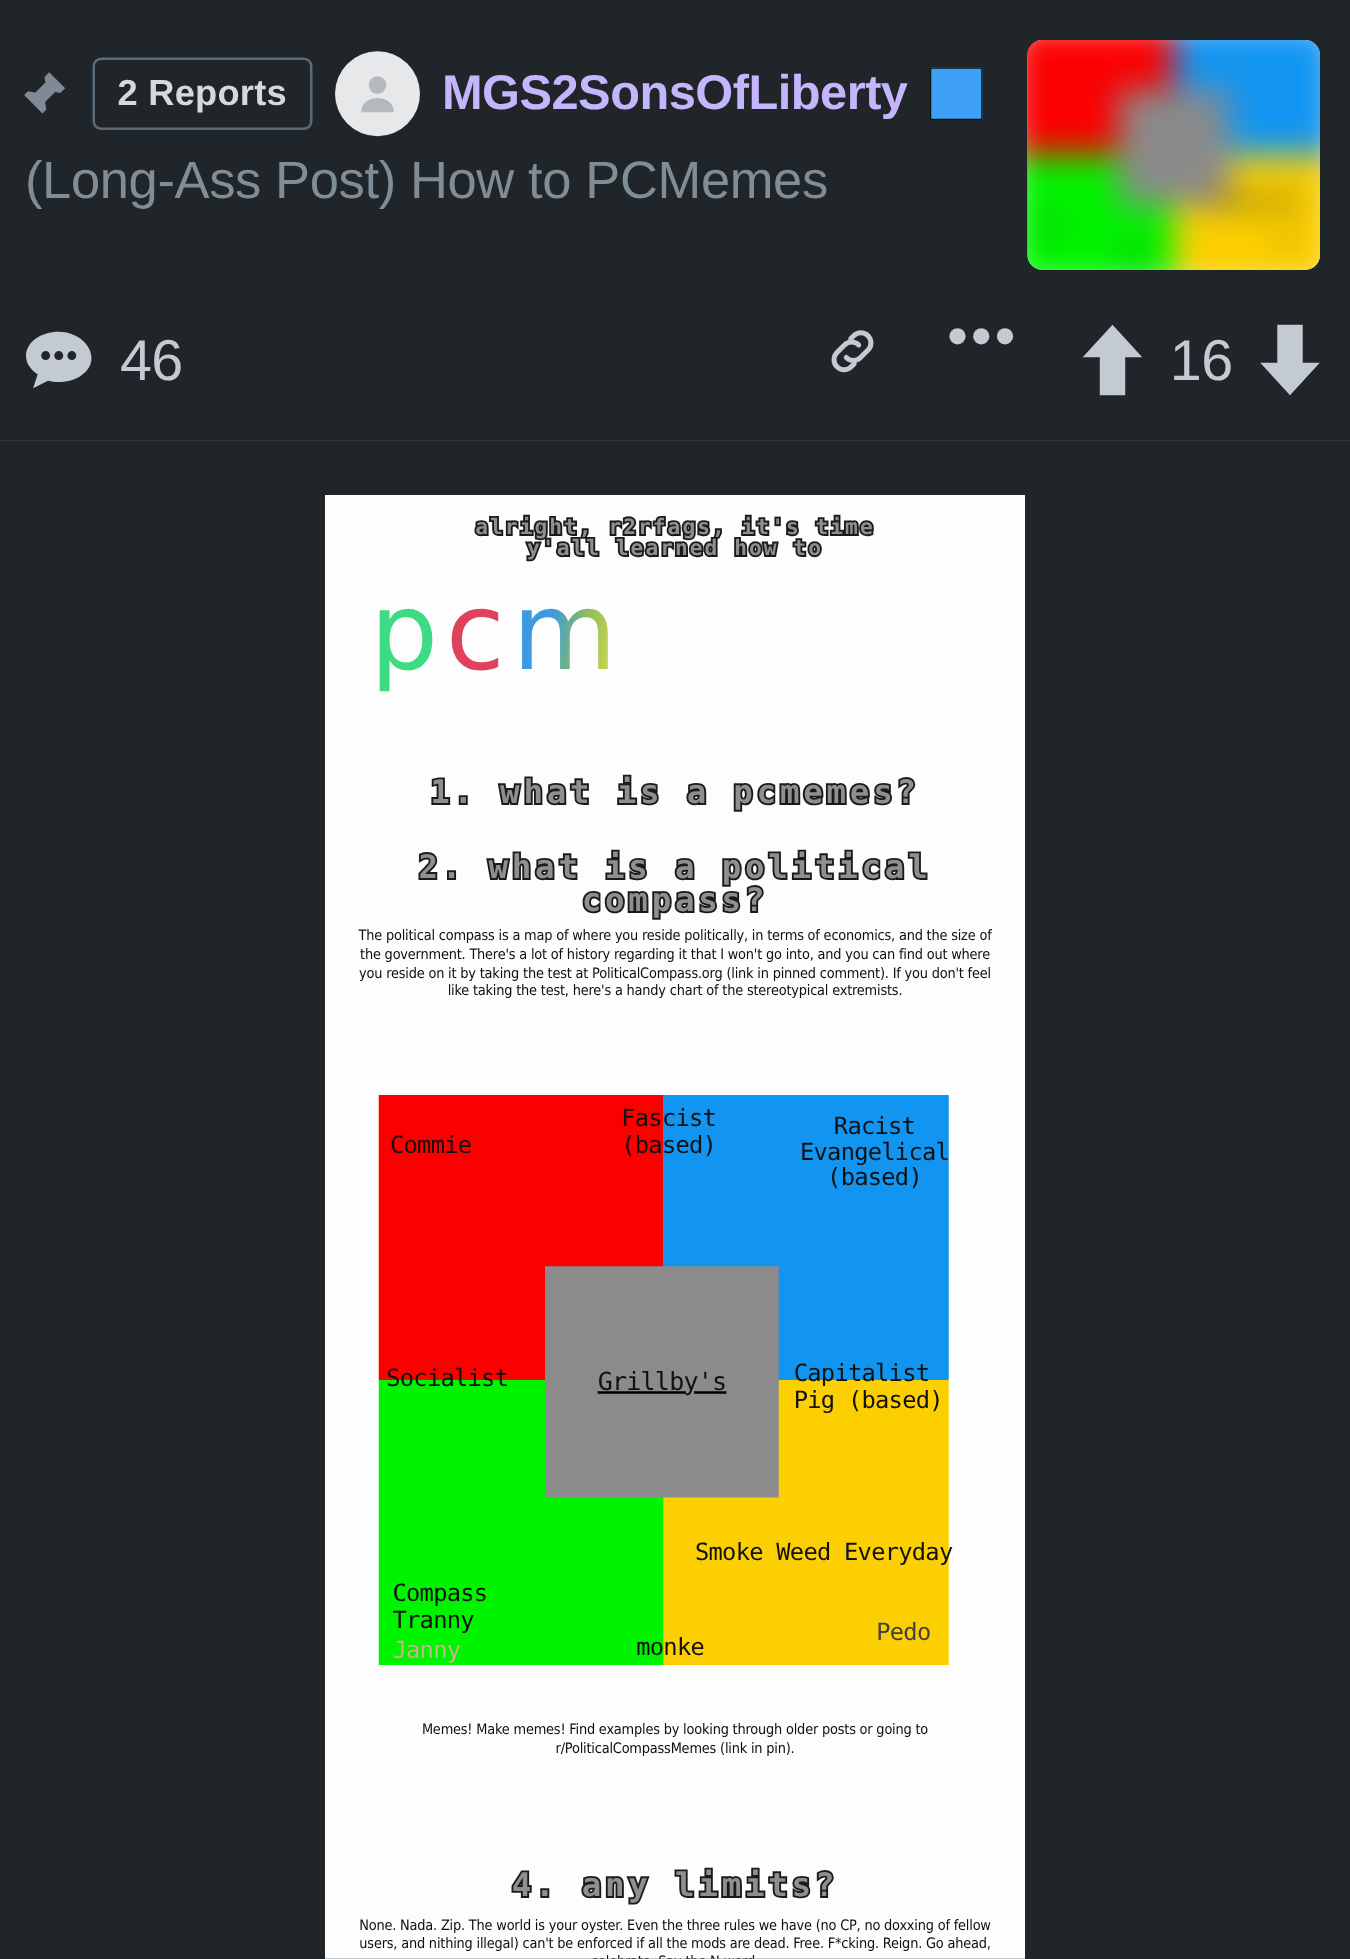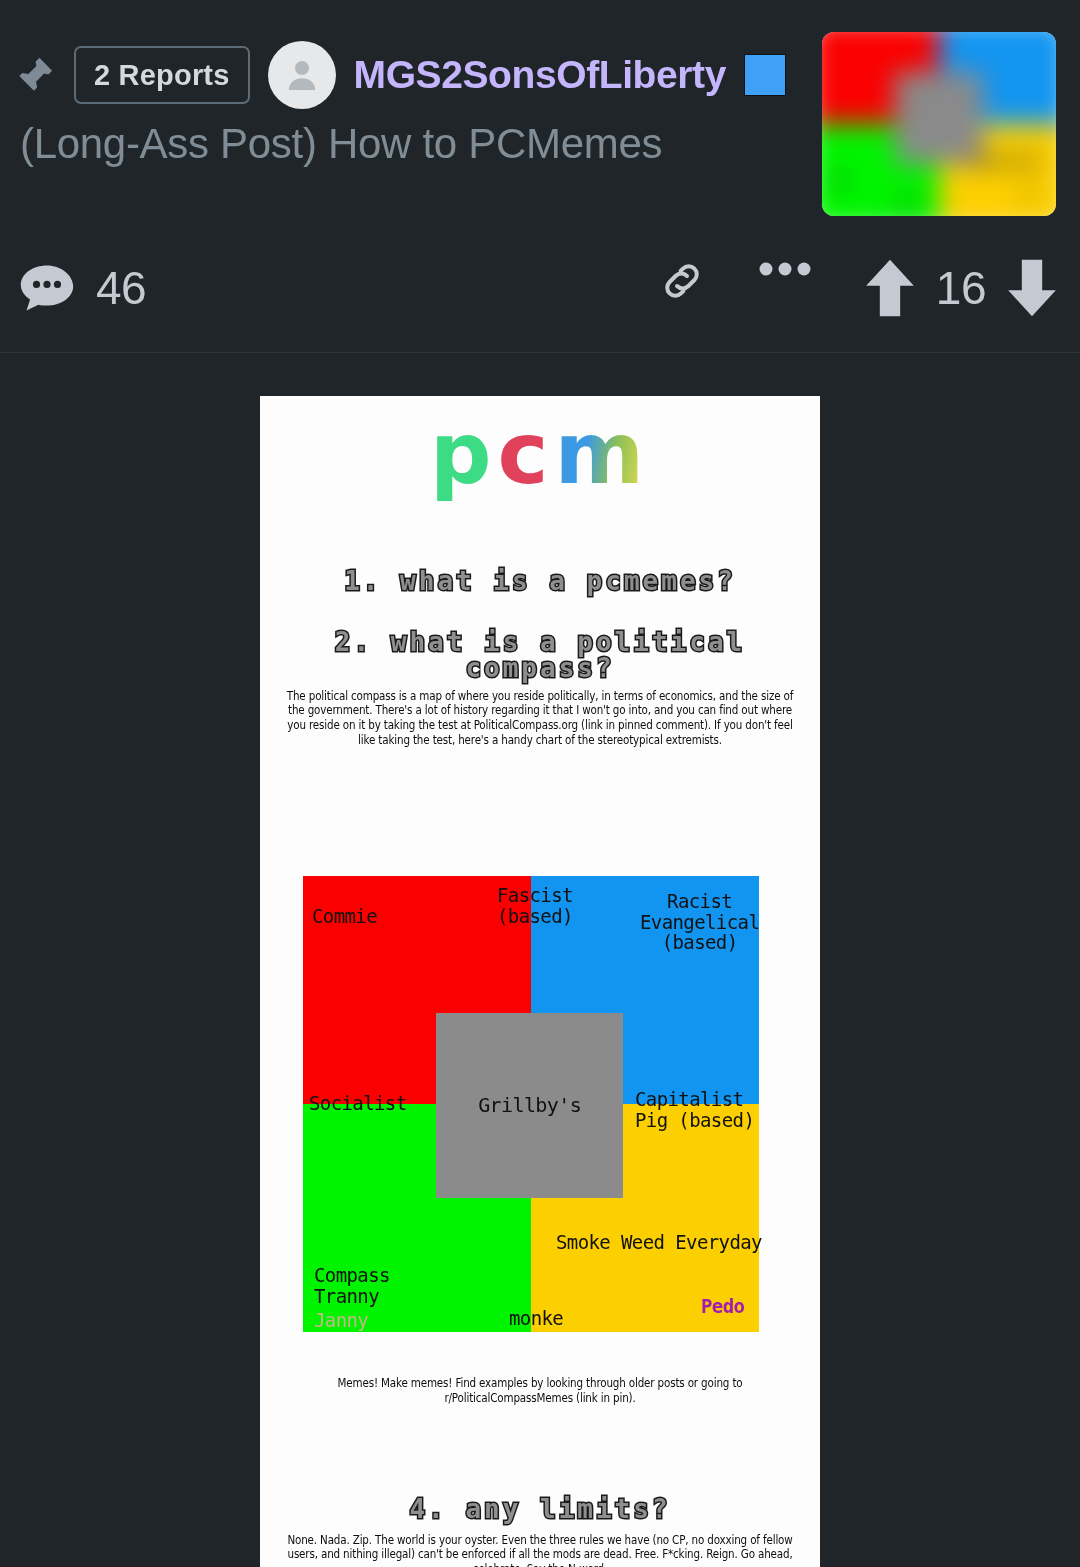--- a/index.html
+++ b/index.html
@@ -160,27 +160,27 @@
     line-height: 1.02;
   }
 
   .top-banner {
     margin-top: 18px;
     font-size: 17px;
     letter-spacing: 1.6px;
   }
 
   .pcm-logo {
-    text-align: center;
     font-size: 86px;
     font-family: "DejaVu Sans", sans-serif;
-    font-weight: 700;
+    font-weight: 400;
     letter-spacing: 6px;
     margin-top: 14px;
     line-height: 1;
+    margin-left: 36px;
   }
   .pcm-logo span { display:inline-block; }
   .pcm-p { color: #3ddc84; }
   .pcm-c { color: #e0415b; }
   .pcm-m {
     background: linear-gradient(100deg,#3b9ae1 0%,#3b9ae1 35%,#8bbf5a 62%,#efe14a 100%);
     -webkit-background-clip: text;
     background-clip: text;
     color: transparent;
   }
@@ -218,20 +218,21 @@
   .q-br { left:50%; top:50%; background:#fccf00; }
 
   .center-box {
     position: absolute;
     left: 29.2%; top: 30.0%;
     width: 41%; height: 40.6%;
     background: #8b8b8b;
     display: flex;
     align-items: center;
     justify-content: center;
+    text-decoration: underline;
   }
 
   .clabel {
     position: absolute;
     font-family: "DejaVu Sans Mono", monospace;
     font-size: 19px;
     color: #111;
     line-height: 1.08;
     white-space: pre;
     letter-spacing: -.6px;
@@ -239,21 +240,21 @@
   .clabel.center-text { position: static; font-size: 20px; }
   .lbl-commie     { left: 9px;   top: 30px; }
   .lbl-fascist    { left: 194px; top: 9px;  }
   .lbl-racist     { left: 337px; top: 15px; text-align:center; }
   .lbl-socialist  { left: 6px;   top: 217px; }
   .lbl-capitalist { left: 332px; top: 213px; }
   .lbl-smoke      { left: 253px; top: 356x; top: 356px; }
   .lbl-faggot     { left: 11px;  top: 389px; }
   .lbl-janny      { left: 11px;  top: 434px; color:#c7b48a; }
   .lbl-monke      { left: 206px; top: 432px; }
-  .lbl-pedo       { left: 398px; top: 420px; color:#a21caf;font-weight:bold; }
+  .lbl-pedo       { left: 398px; top: 420px; color:#404040; }
 
   .sec3-wrap { position:absolute; left:0; right:0; top:968px; }
   .sec4-wrap { position:absolute; left:0; right:0; top:1100px; }
 </style>
 </head>
 <body>
 
 <div class="post-header">
 
   <div class="meta-row">
@@ -339,20 +340,24 @@
             <path d="M12 27 1 15h6.3V1h9.4v14H23z"></path>
           </svg>
         </span>
       </span>
     </div>
   </div>
 </div>
 
 <div class="image-card">
 
+  <div class="pix top-banner">
+    <div>Alright, r2rFags, it's time</div>
+    <div>y'all Learned how to</div>
+  </div>
 
   <div class="pcm-logo">
     <span class="pcm-p">p</span><span class="pcm-c">c</span><span class="pcm-m">m</span>
   </div>
 
   <div class="pix sec-head" style="margin-top:72px;">1. What is a PCMemes?</div>
 
   <div class="pix sec-head">
     <div>2. What is a Political</div>
     <div>Compass?</div>

